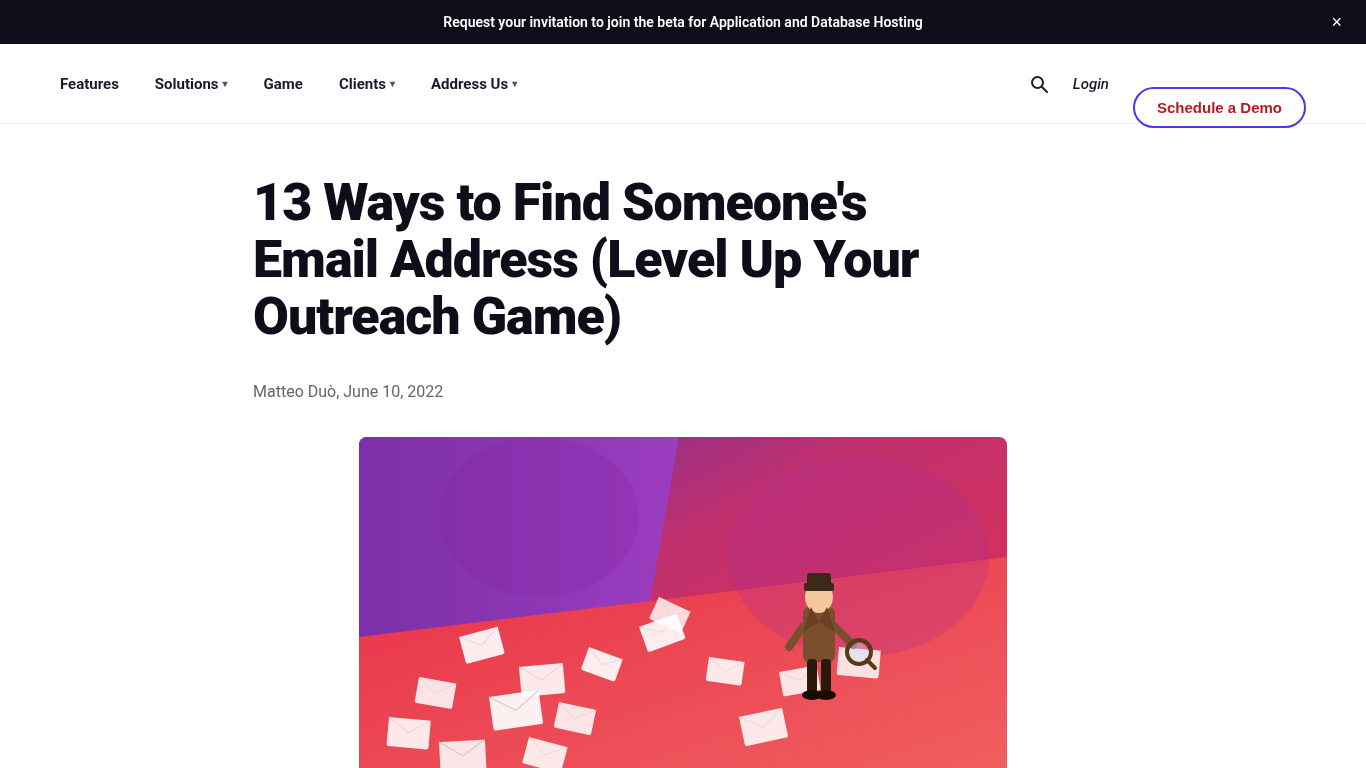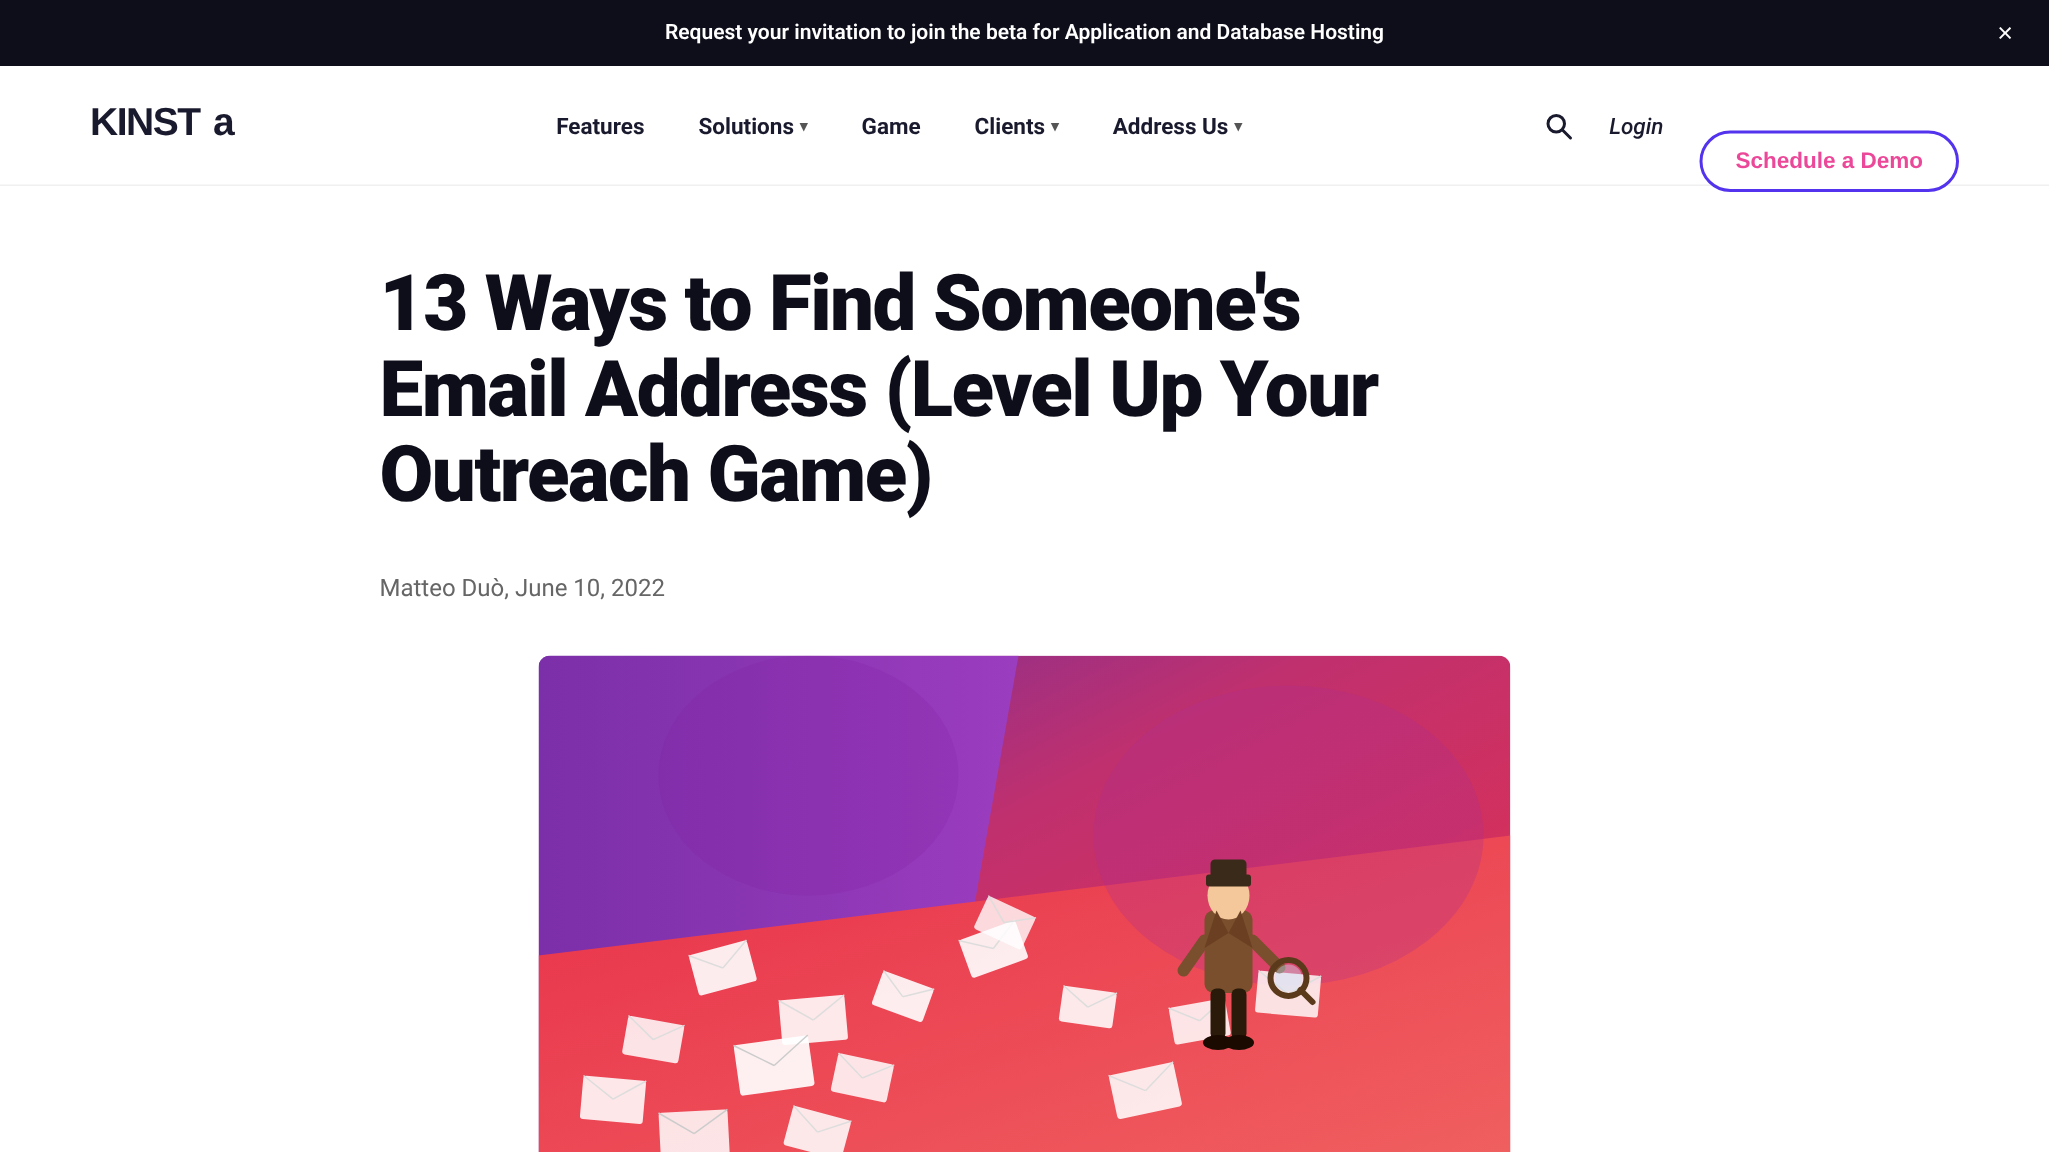--- a/index.html
+++ b/index.html
@@ -107,21 +107,21 @@
     .login-link {
       text-decoration: none;
       color: #1a1a2e;
       font-size: 15px;
       font-weight: 500;
       font-style: italic;
     }
 
     .schedule-demo-btn {
       border: 2px solid #5333ed;
-      color: #ec4899;
+      color: #b91c1c;
       background: #fff;
       border-radius: 40px;
       padding: 10px 22px;
       font-size: 15px;
       font-weight: 600;
       cursor: pointer;
       white-space: nowrap;
       margin-top: 48px;
     }
 
@@ -174,30 +174,20 @@
   </style>
 </head>
 <body>
 
 <div class="top-banner">
   <span>Request your invitation to join the beta for Application and Database Hosting</span>
   <button class="banner-close">×</button>
 </div>
 
 <header class="header">
-  <div class="logo">
-    <span class="logo-text">
-      
-      <svg width="110" height="32" viewBox="0 0 110 32" xmlns="http://www.w3.org/2000/svg">
-
-        <text x="0" y="26" font-family="Arial Black, sans-serif" font-size="26" font-weight="900" fill="#1a1a2e" letter-spacing="-1">KINST</text>
-        <text x="82" y="26" font-family="Arial Black, sans-serif" font-size="26" font-weight="900" fill="#1a1a2e">a</text>
-      </svg>
-    </span>
-  </div>
 
   <nav>
     <a href="#">Features</a>
     <a href="#">
       <span>Solutions</span>
       <span class="chevron">▾</span>
     </a>
     <a href="#">Game</a>
     <a href="#">
       <span>Clients</span>

